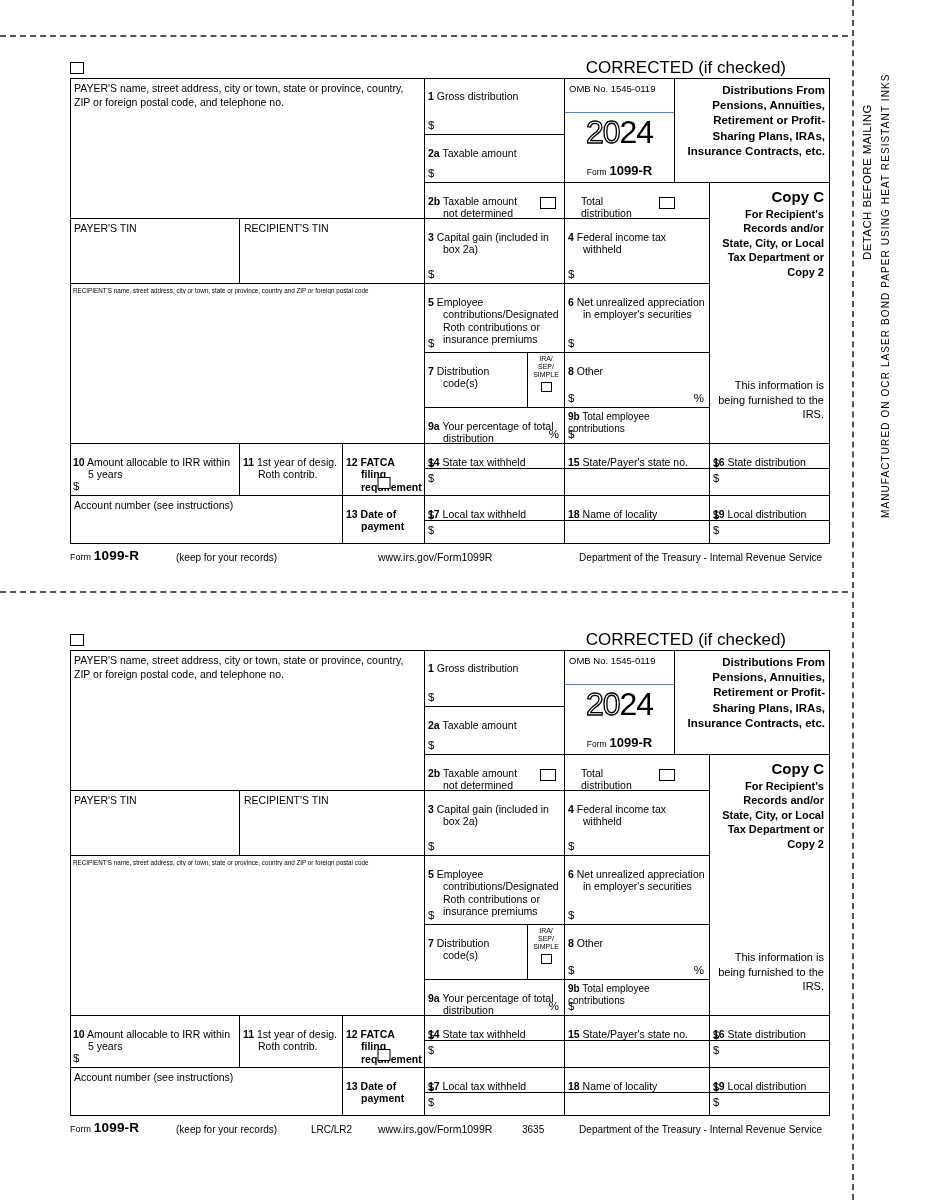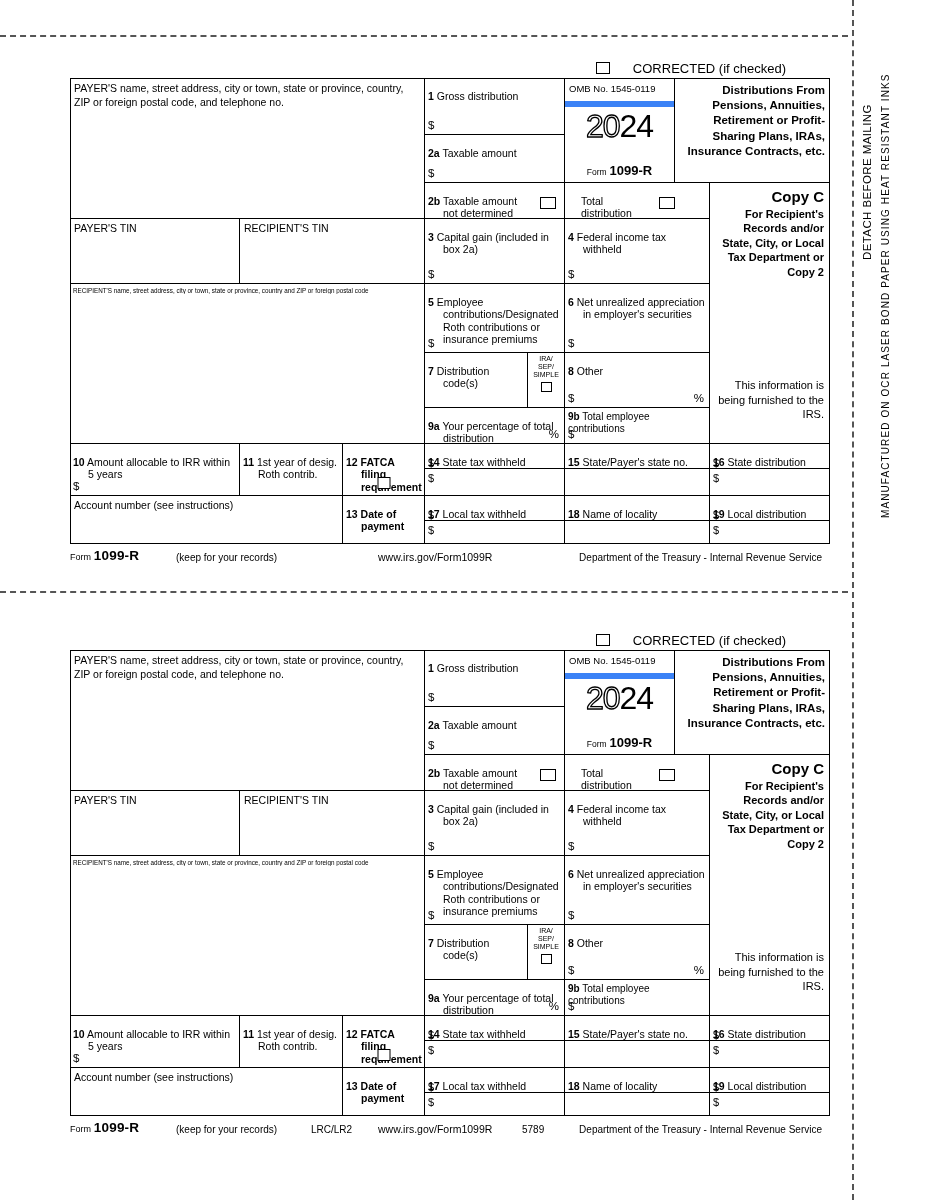--- a/index.html
+++ b/index.html
@@ -5,38 +5,38 @@
   *{margin:0;padding:0;box-sizing:border-box}
   html,body{background:#fff}
   body{font-family:"Liberation Sans",sans-serif;color:#000}
   .sheet{position:relative;width:925px;height:1200px;background:#fff;overflow:hidden}
   .hcut{position:absolute;left:0;width:848px;height:0;border-top:2px dashed #555}
   .vcut{position:absolute;top:0;left:852px;height:1200px;width:0;border-left:2px dashed #555}
   .side-text{position:absolute;writing-mode:vertical-rl;transform:rotate(180deg);white-space:nowrap;color:#000}
   .detach{left:861px;top:92px;height:168px;font-size:11.5px;letter-spacing:.4px}
   .manufactured{left:880px;top:66px;height:452px;font-size:10px;letter-spacing:1.1px}
   .form-slot{position:absolute;left:70px;width:760px}
-  .corrected-row{display:flex;align-items:center;justify-content:flex-end;gap:23px;height:18px;padding-right:44px;font-size:13px}
+  .corrected-row{display:flex;align-items:center;justify-content:space-between;gap:23px;height:18px;padding-right:44px;font-size:17px}
   .cb{display:inline-block;width:15px;height:12px;border:1.5px solid #000;background:#fff;flex:0 0 auto}
   .cb-corrected{width:14px;height:12px}
   .form-box{position:relative;width:760px;height:466px;margin-top:1px;background:#fff}
   .outline{position:absolute;inset:0;border:1.5px solid #000;pointer-events:none}
   .cell{position:absolute;font-size:10.5px;line-height:1.18}
   .br{border-right:1px solid #000}
   .bb{border-bottom:1px solid #000}
   .lbl{padding:12px 3px 0 18px;text-indent:-15px}
   .bn{font-weight:700}
   .plain{padding:3px 4px 0 4px}
   .plbl{padding:4px 6px 0 4px;line-height:1.3}
   .tlbl{font-size:6.3px;padding:3px 0 0 3px;white-space:nowrap;overflow:hidden}
   .ds-bl{position:absolute;left:3px;bottom:1px;font-size:11.5px}
   .pc-br{position:absolute;right:5px;bottom:1px;font-size:11.5px}
   .sub1{position:absolute;left:0;right:0;top:14px;height:11px;border-bottom:1px solid #000;font-size:11px;line-height:10px;padding-left:3px}
   .sub2{position:absolute;left:0;right:0;top:25px;bottom:0;font-size:11px;padding:3px 0 0 3px}
-  .omb{height:29px;line-height:22px;border-bottom:6px solid #3b82f6;font-size:9.5px;padding-left:4px}
+  .omb{height:35px;line-height:22px;border-bottom:1px solid #3b82f6;font-size:9.5px;padding-left:4px}
   .year{text-align:center;margin-top:2px;font-size:32px;letter-spacing:-1px;line-height:1.1}
   .y20{color:#fff;-webkit-text-stroke:1.3px #000;text-shadow:0 0 1px #000}
   .y24{font-weight:400}
   .yearform{position:absolute;bottom:4px;left:0;right:0;text-align:center}
   .fw{font-size:8.5px}
   .fn{font-size:13px;font-weight:700}
   .title-cell{font-size:11.5px;font-weight:700;text-align:right;padding:5px 5px 0 12px;line-height:1.32}
   .copy-title{font-size:15px;font-weight:700;text-align:right;padding:5px 6px 0 0}
   .copy-text{font-size:11px;font-weight:700;text-align:right;padding:1px 6px 0 10px;line-height:1.32}
   .furnished{position:absolute;top:195px;left:8px;right:6px;font-size:11px;text-align:right;line-height:1.32}
@@ -377,17 +377,17 @@
     </div>
 
     <div class="outline"></div>
   </div>
 
   <div class="form-footer">
     <span class="f-form"><span class="fw2">Form</span> <span class="fn2">1099-R</span></span>
     <span class="f-keep">(keep for your records)</span>
     <span class="f-lrc only-copy2">LRC/LR2</span>
     <span class="f-url">www.irs.gov/Form1099R</span>
-    <span class="f-code only-copy2">5789</span>
+    <span class="f-code only-copy2">3635</span>
     <span class="f-dept">Department of the Treasury - Internal Revenue Service</span>
   </div>
 </div>
 </div>
 
 </body></html>

